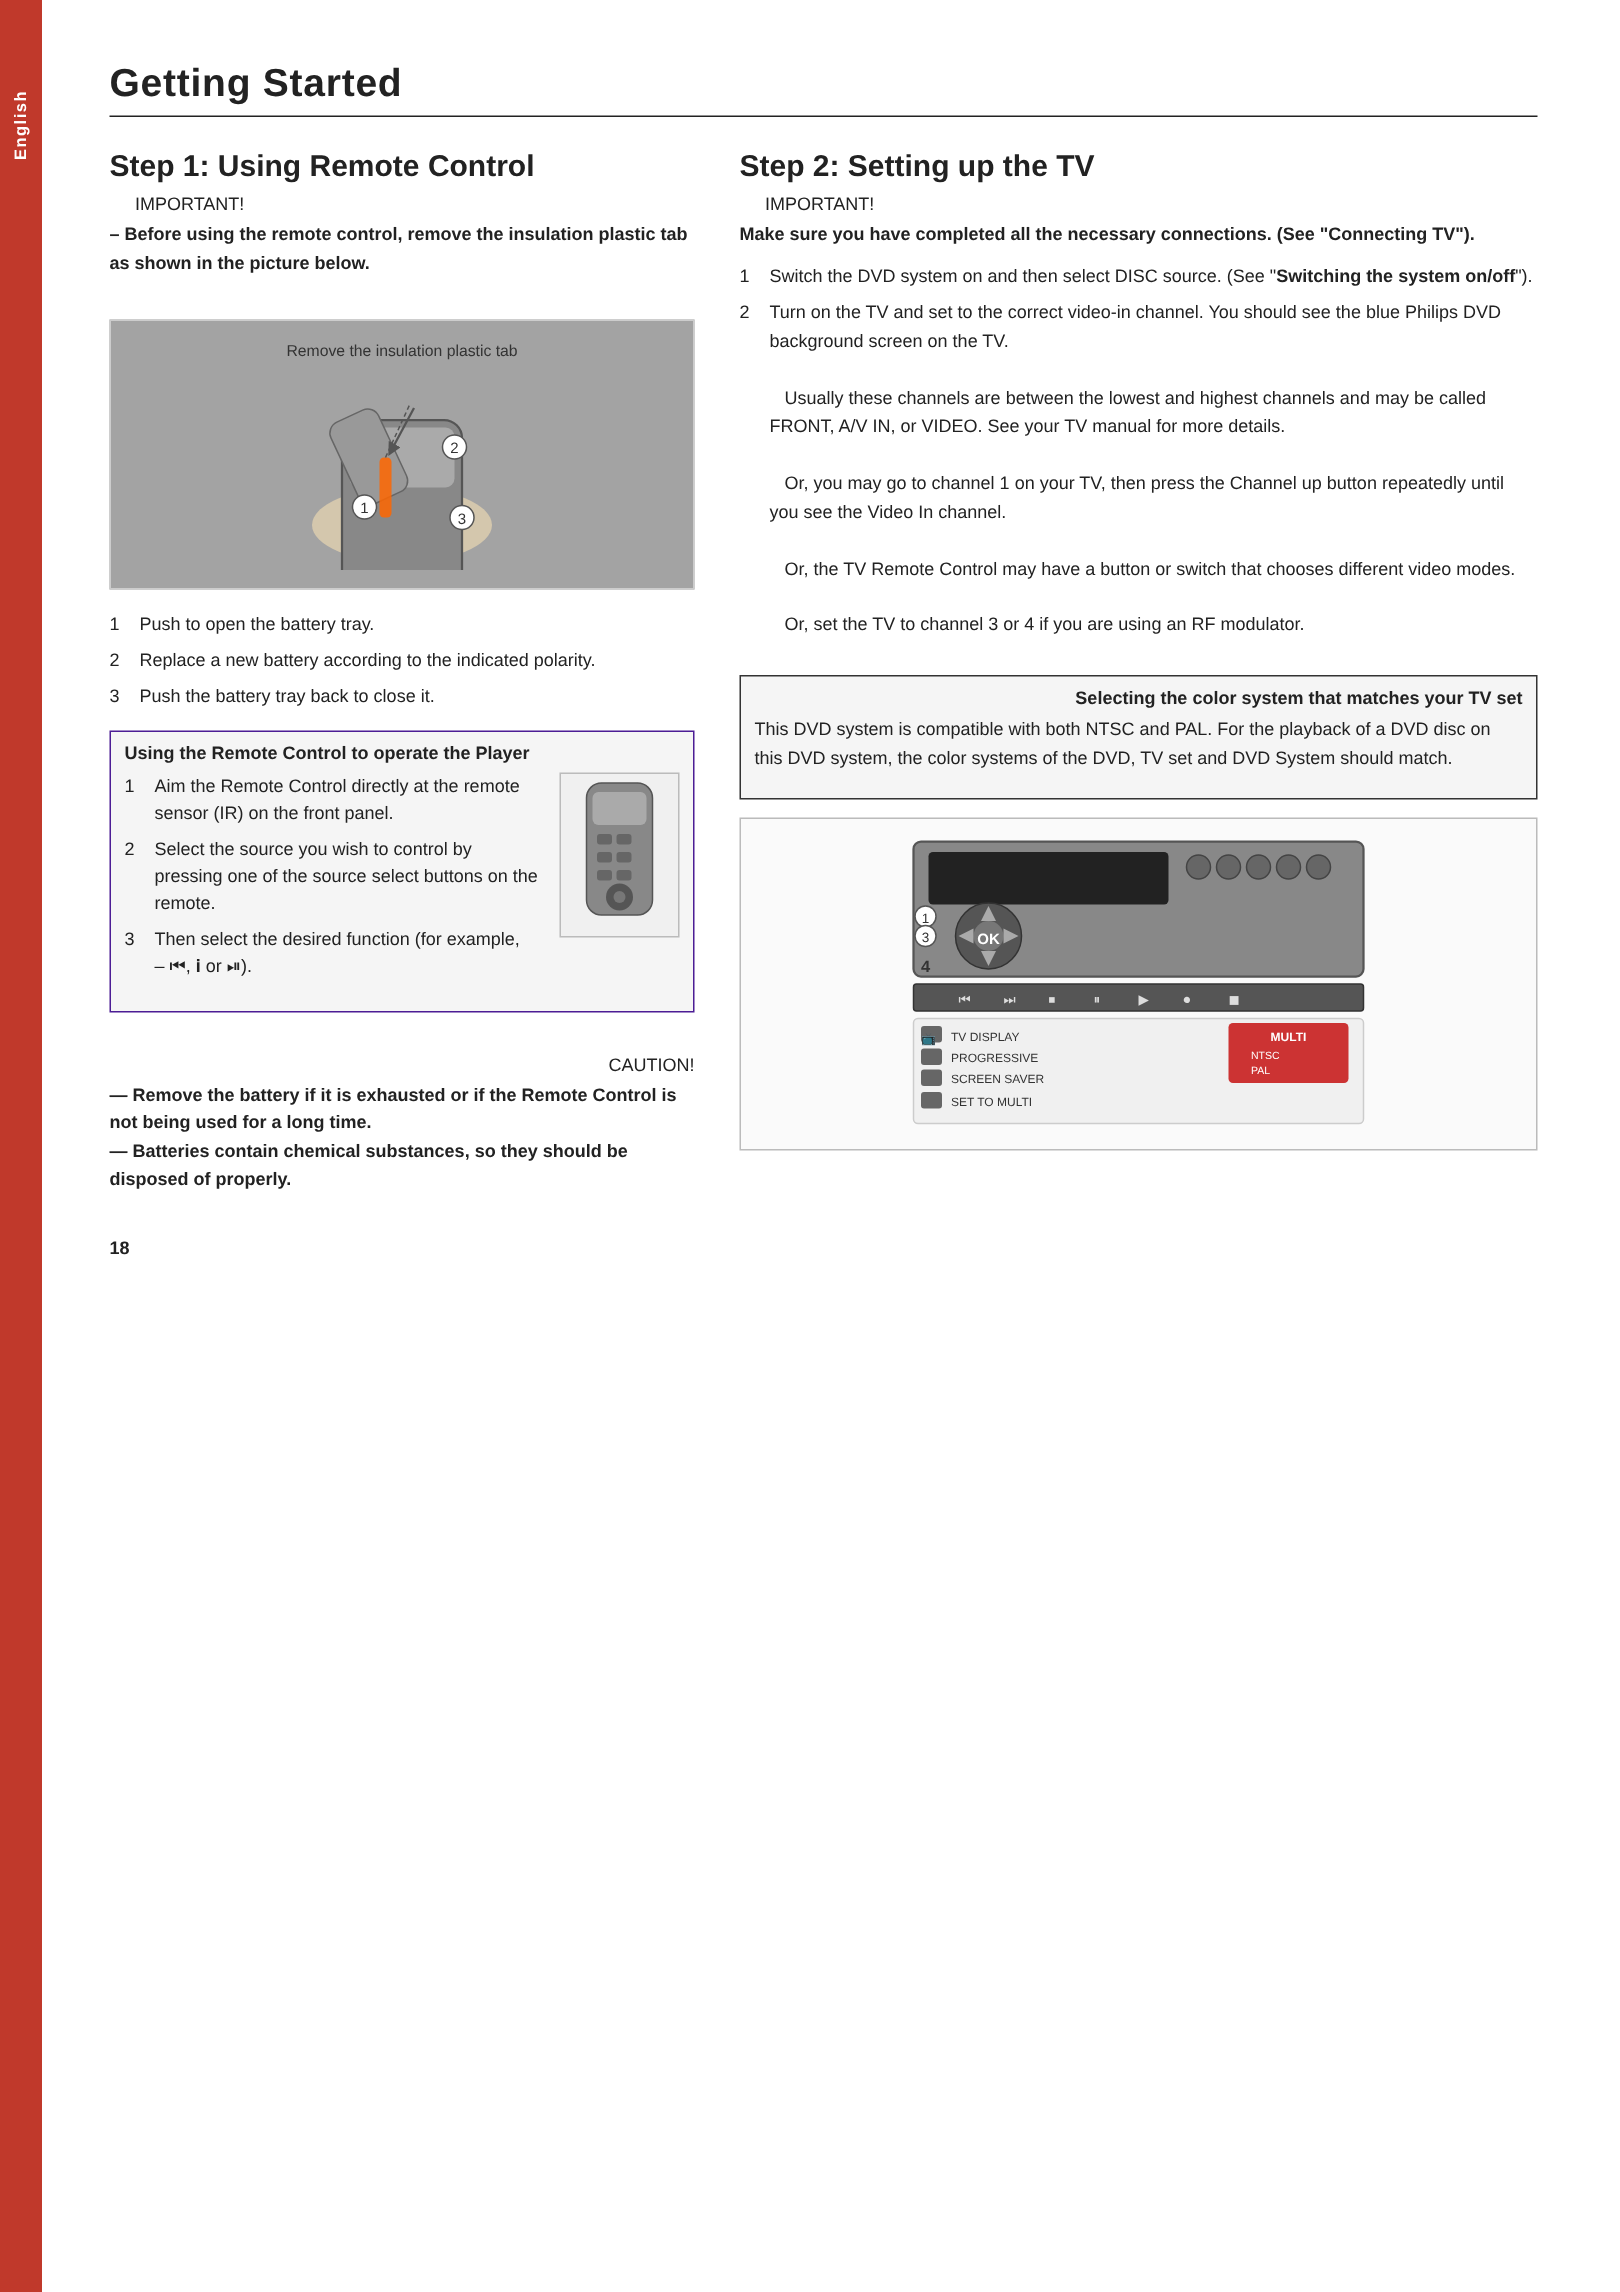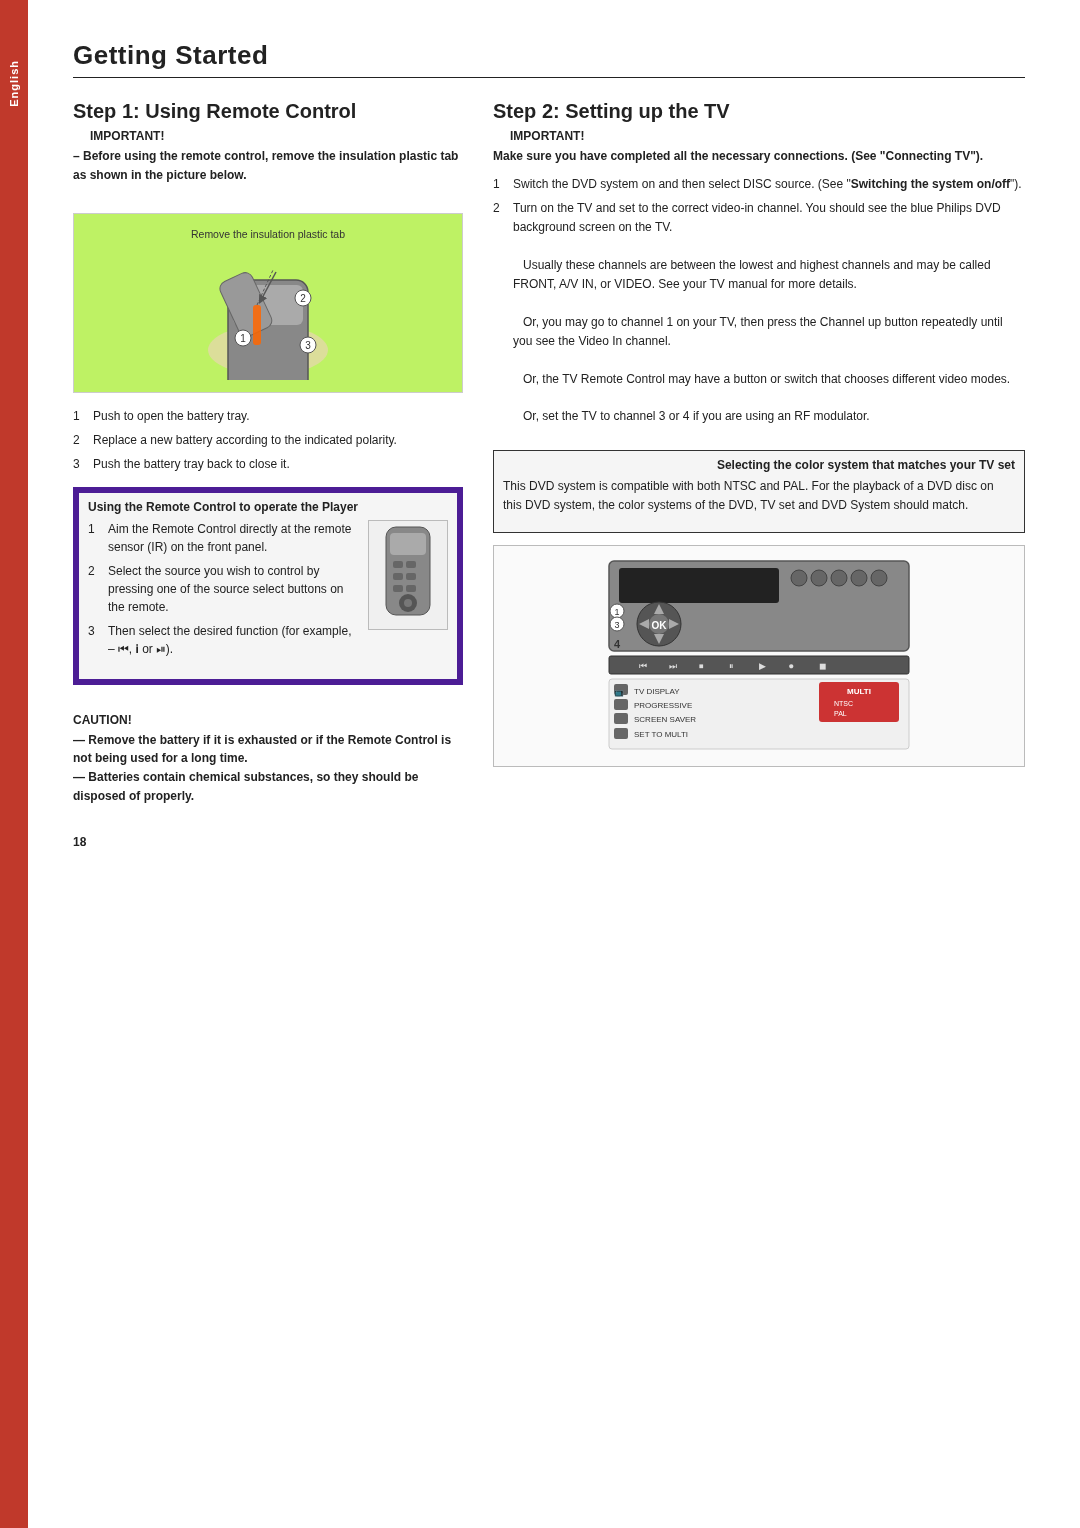--- a/index.html
+++ b/index.html
@@ -64,39 +64,39 @@
     .col-right {
       flex: 1;
     }
     
     .step-header {
       font-size: 20px;
       font-weight: bold;
       margin-bottom: 6px;
     }
     .important-label {
-      font-weight: bold;
+      font-weight: normal;
       font-size: 12px;
       margin-bottom: 4px;
       padding-left: 17px;
     }
     .intro-text {
       font-size: 12px;
       line-height: 1.55;
       margin-bottom: 10px;
     }
     .intro-text strong {
       font-weight: bold;
     }
     
     .battery-image-box {
       border: 1px solid #ccc;
       padding: 14px 10px 10px 10px;
       margin-bottom: 14px;
-      background: #bef264;
+      background: #a3a3a3;
       position: relative;
       min-height: 180px;
     }
     .battery-caption {
       font-size: 10.5px;
       text-align: center;
       margin-bottom: 10px;
       color: #333;
     }
     
@@ -119,21 +119,21 @@
       margin-bottom: 6px;
     }
     .num {
       font-size: 12px;
       font-weight: normal;
       min-width: 14px;
       flex-shrink: 0;
     }
     
     .highlight-box {
-      border: 6px solid #4c1d95;
+      border: 1px solid #4c1d95;
       padding: 7px 9px;
       margin-bottom: 28px;
       background: #f5f5f5;
     }
     .highlight-box-title {
       font-size: 12px;
       font-weight: bold;
       margin-bottom: 6px;
     }
     
@@ -143,23 +143,24 @@
       align-items: flex-start;
     }
     .rc-text-items {
       flex: 1;
     }
     
     .caution-section {
       margin-top: 14px;
     }
     .caution-label {
-      font-weight: bold;
+      font-weight: normal;
       font-size: 12px;
       margin-bottom: 4px;
+      text-align: right;
     }
     
     .step2-important {
       font-size: 12px;
       font-weight: bold;
       margin-bottom: 10px;
       line-height: 1.5;
     }
     .step2-body {
       font-size: 12px;

